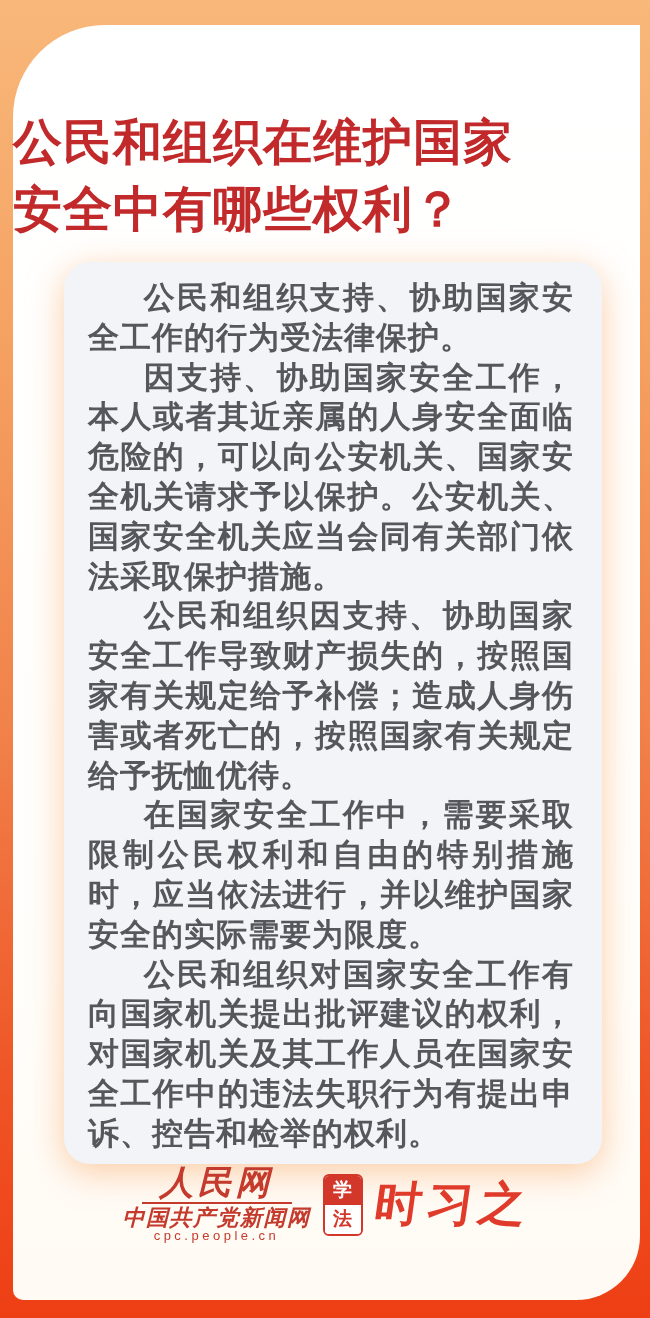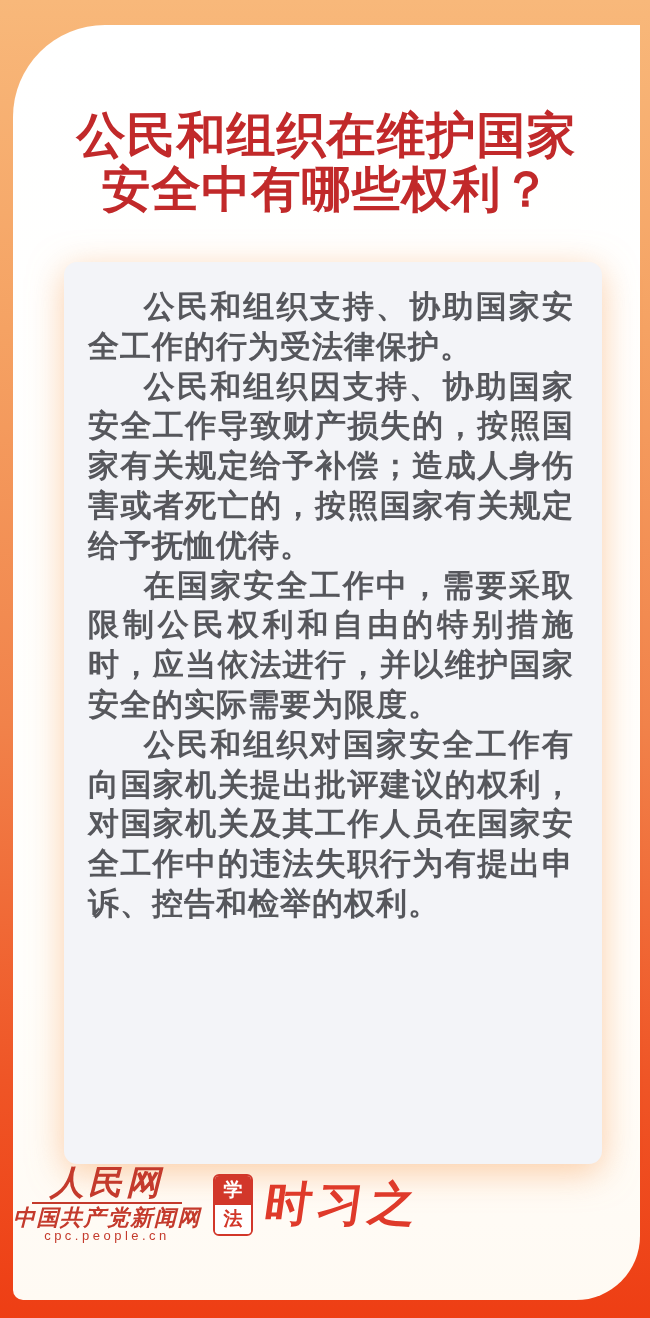--- a/index.html
+++ b/index.html
@@ -16,55 +16,56 @@
     position:absolute;
     left:13px; top:25px;
     width:627px; height:1275px;
     background:linear-gradient(180deg,#ffffff 0%,#fffefb 75%,#fffaf3 100%);
     border-radius:92px 0 64px 10px;
   }
 
   .title {
     position:absolute;
     top:84px; left:0; right:0;
-    text-align:center;
+    text-align:left;
     font-family:"Liberation Serif","DejaVu Serif",serif;
     font-weight:700;
     font-size:49px;
-    line-height:54px;
+    line-height:67px;
     color:#c1292a;
     letter-spacing:1px;
     white-space:pre-line;
   }
 
   .textbox {
     position:absolute;
     left:51px; top:237px;
     width:538px; height:902px;
     background:#f3f4f8;
-    border-radius:13px;
-    padding:25px 28px 15px 24px;
+    border-radius:26px;
+    padding:16px 28px 15px 24px;
     box-shadow:0 8px 34px rgba(247,166,98,0.55);
   }
 
   .textbox p {
     font-size:31px;
     line-height:39.8px;
     font-weight:700;
     color:#56575c;
     text-align:justify;
     text-indent:1.8em;
     letter-spacing:1px;
     font-family:"Liberation Sans","DejaVu Sans",sans-serif;
   }
 
   .footer {
     position:absolute;
     left:0; top:1140px; width:100%;
     display:flex;
+    justify-content:center;
     align-items:center;
     gap:12px;
   }
 
   .pd-logo { text-align:center; color:#c43a2c; }
   .pd-logo .script {
     font-family:"Liberation Serif","DejaVu Serif",serif;
     font-style:italic;
     font-weight:700;
     font-size:34px;
@@ -127,20 +128,21 @@
 <body>
 
 <div class="poster">
   <div class="card">
 
     <h1 class="title">公民和组织在维护国家
 安全中有哪些权利？</h1>
 
     <div class="textbox">
       <p>公民和组织支持、协助国家安全工作的行为受法律保护。</p>
+      <p>因支持、协助国家安全工作，本人或者其近亲属的人身安全面临危险的，可以向公安机关、国家安全机关请求予以保护。公安机关、国家安全机关应当会同有关部门依法采取保护措施。</p>
       <p>公民和组织因支持、协助国家安全工作导致财产损失的，按照国家有关规定给予补偿；造成人身伤害或者死亡的，按照国家有关规定给予抚恤优待。</p>
       <p>在国家安全工作中，需要采取限制公民权利和自由的特别措施时，应当依法进行，并以维护国家安全的实际需要为限度。</p>
       <p>公民和组织对国家安全工作有向国家机关提出批评建议的权利，对国家机关及其工作人员在国家安全工作中的违法失职行为有提出申诉、控告和检举的权利。</p>
     </div>
 
     <div class="footer">
 
       <div class="pd-logo">
         <div class="script">人民网</div>
         <div class="rule"></div>

